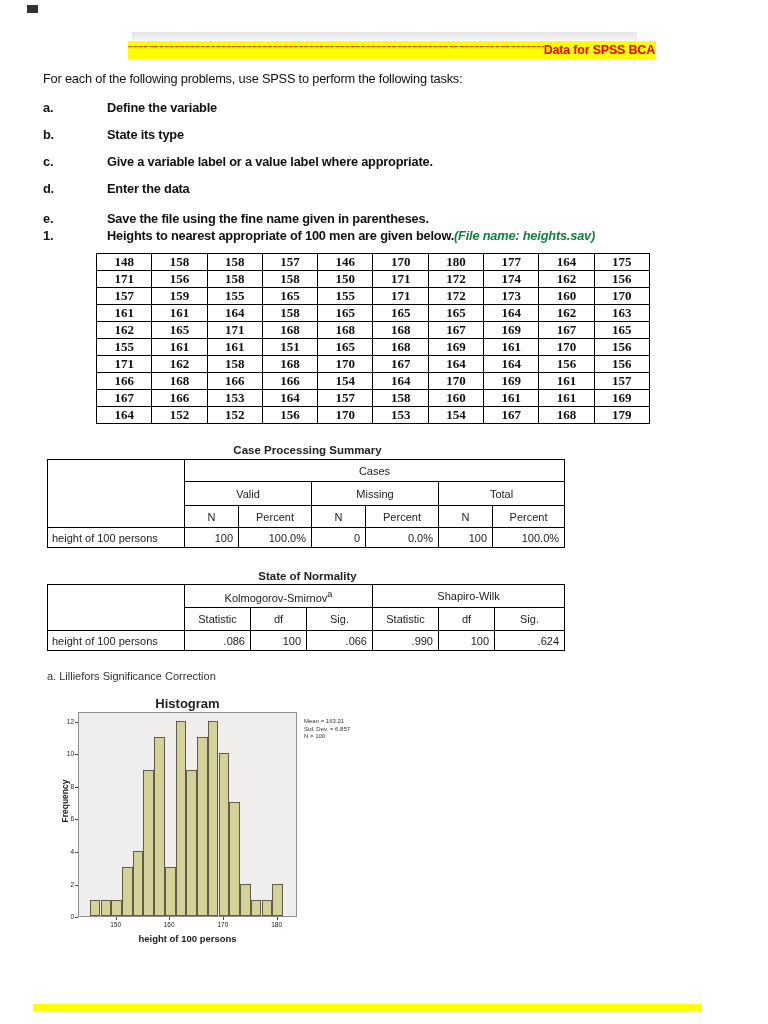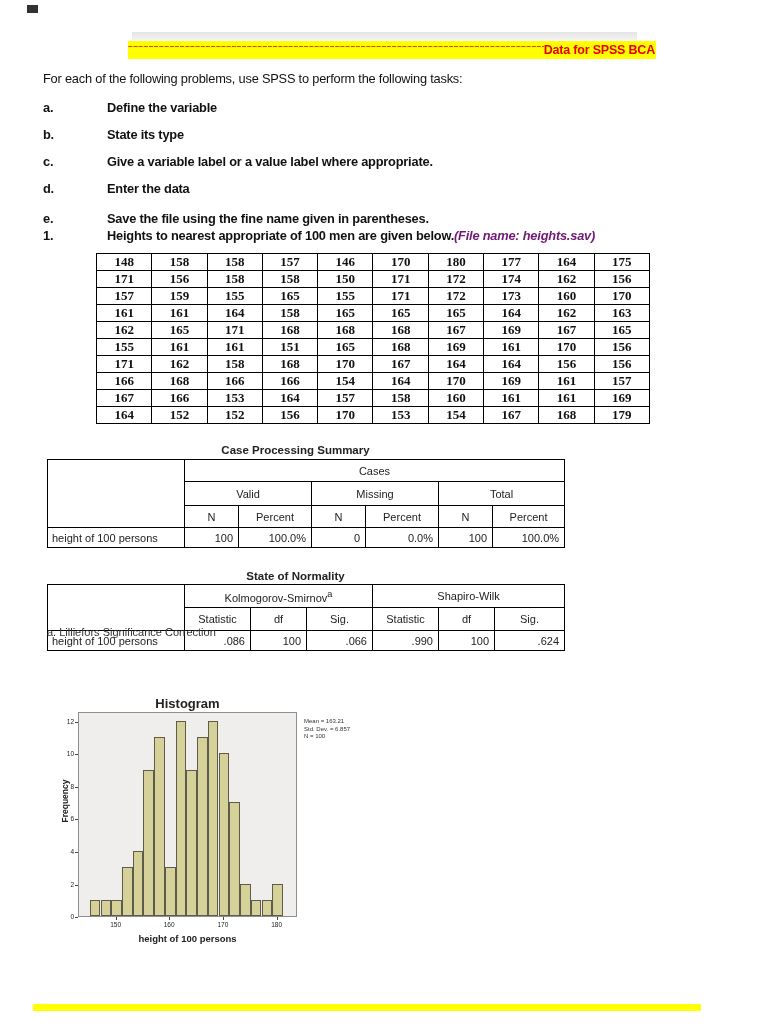--- a/index.html
+++ b/index.html
@@ -15,27 +15,27 @@
   
   .hl-bar { position:absolute; left:128px; top:41px; width:528px; height:18px;
     background:#ffff00; display:flex; align-items:center; overflow:hidden; }
   .squiggles { flex:1 1 auto; overflow:hidden; white-space:nowrap; color:#e00000;
     font-size:8px; font-weight:700; letter-spacing:.5px; line-height:10px; margin-top:-6px; }
   .hl-title { flex:0 0 auto; color:#e80000; font-weight:700; font-size:12.5px; padding-right:1px; letter-spacing:-.2px; }
   
   .intro { position:absolute; left:43px; top:71px; font-weight:400; font-size:12.8px; letter-spacing:-.2px; }
   .task { position:absolute; left:43px; font-weight:700; font-size:12.8px; letter-spacing:-.2px; }
   .task .txt { position:absolute; left:64px; top:0; width:600px; white-space:nowrap; }
-  .red-italic { color:#701a75; font-style:italic; }
+  .red-italic { color:#15803d; font-style:italic; }
   
   .heights { position:absolute; left:96px; top:253px; border-collapse:collapse; }
   .heights td { border:1.4px solid #000; width:55.3px; height:15.8px; text-align:center;
     font-family:"Liberation Serif", serif; font-weight:700; font-size:13px; padding:0; }
   
-  .spss-title { position:absolute; left:37px; width:517px; text-align:center; font-weight:700; font-size:11.5px; color:#222; }
+  .spss-title { position:absolute; left:49px; width:517px; text-align:center; font-weight:700; font-size:11.5px; color:#222; }
   .spss { position:absolute; left:47px; border-collapse:collapse; table-layout:fixed; background:#fff; color:#222; }
   .spss td { border:1px solid #000; font-size:11px; text-align:center; padding:1px 12px; overflow:hidden; white-space:nowrap; }
   .spss { border:1.6px solid #000; }
   .spss td.stub { border-right:1.6px solid #000; }
   .spss td.rowlabel { text-align:left; padding-left:4px; }
   .spss td.num { text-align:right; padding-right:5px; }
   .spss-footnote { position:absolute; left:47px; font-size:11px; color:#333; }
   
   .chart { position:absolute; left:58px; top:696px; width:320px; height:262px; }
   .chart-title { position:absolute; left:20px; top:0; width:219px; text-align:center; font-weight:700; font-size:13px; color:#222; }
@@ -287,21 +287,21 @@
         <td class="rowlabel stub">height of 100 persons</td>
         <td class="num">.086</td>
         <td class="num">100</td>
         <td class="num">.066</td>
         <td class="num">.990</td>
         <td class="num">100</td>
         <td class="num">.624</td>
       </tr>
     </tbody>
   </table>
-  <div class="spss-footnote" style="top:626px">a. Lilliefors Significance Correction</div>
+  <div class="spss-footnote" style="top:670px">a. Lilliefors Significance Correction</div>
 
   <div class="chart" id="histogram">
     <div class="chart-title">Histogram</div>
     <div class="ylab">Frequency</div>
     <div class="plot" id="plot-area" style="background: rgb(239, 238, 236);">
         <div class="hbar" style="left: 10.7px; width: 10.7px; bottom: 0px; height: 16.3px; background: rgb(214, 209, 153); border-color: rgb(93, 92, 74);"></div>
         <div class="hbar" style="left: 21.5px; width: 10.7px; bottom: 0px; height: 16.3px; background: rgb(214, 209, 153); border-color: rgb(93, 92, 74);"></div>
         <div class="hbar" style="left: 32.2px; width: 10.7px; bottom: 0px; height: 16.3px; background: rgb(214, 209, 153); border-color: rgb(93, 92, 74);"></div>
         <div class="hbar" style="left: 42.9px; width: 10.7px; bottom: 0px; height: 48.8px; background: rgb(214, 209, 153); border-color: rgb(93, 92, 74);"></div>
         <div class="hbar" style="left: 53.7px; width: 10.7px; bottom: 0px; height: 65.1px; background: rgb(214, 209, 153); border-color: rgb(93, 92, 74);"></div>

